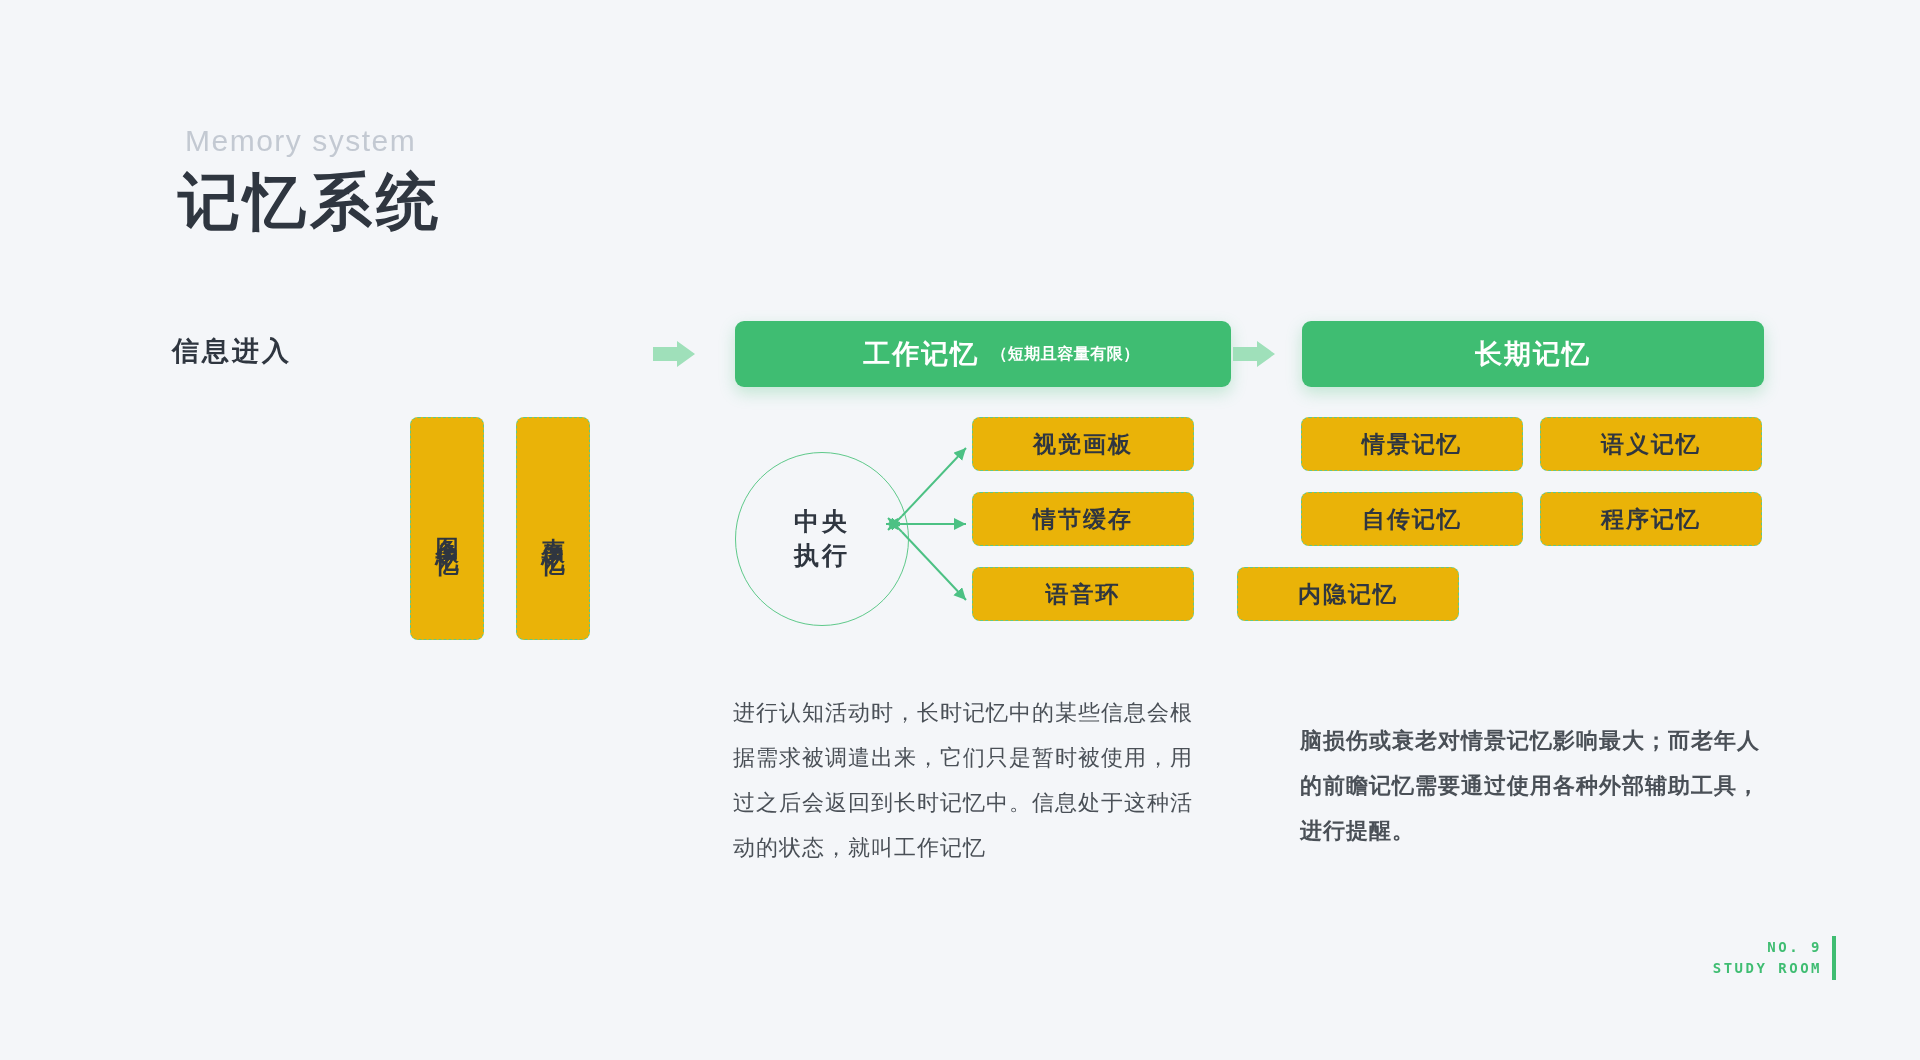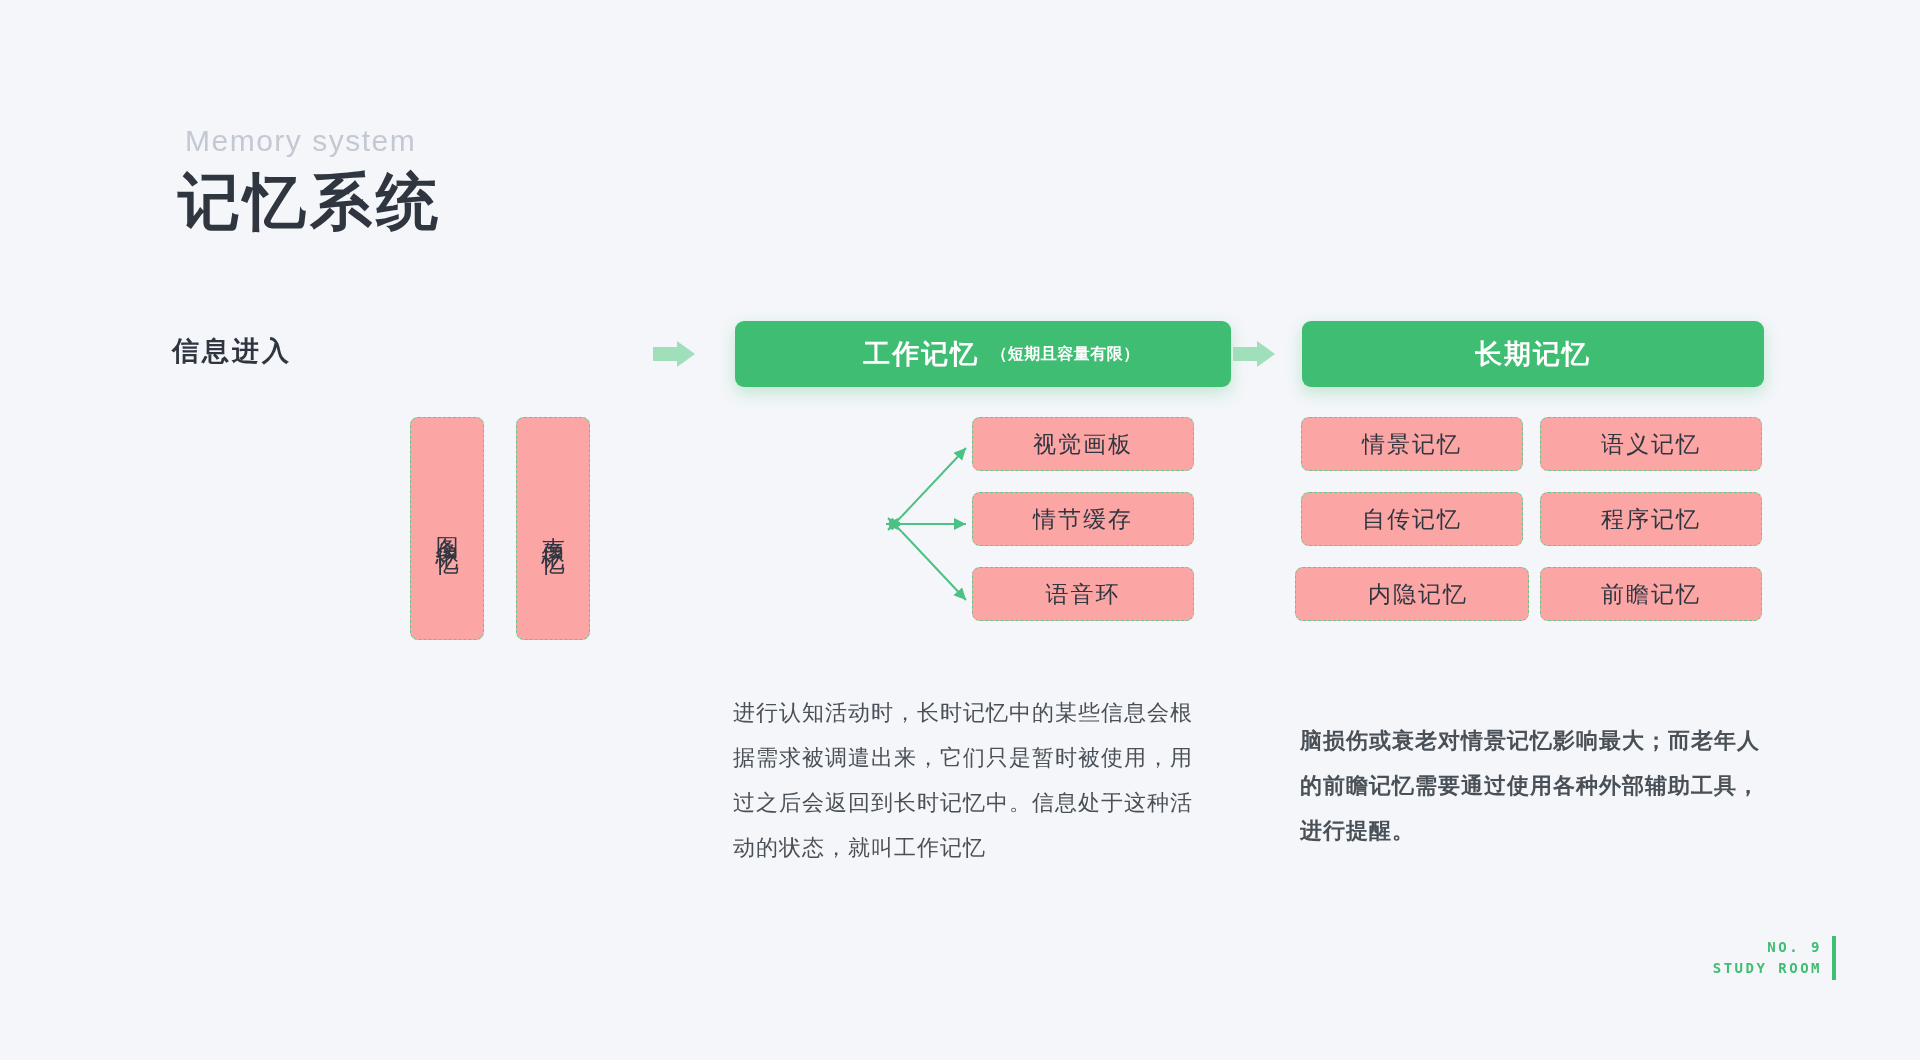--- a/index.html
+++ b/index.html
@@ -87,27 +87,27 @@
     height: 26px;
   }
   #flow-arrow-1 { left: 653px; }
   #flow-arrow-2 { left: 1233px; }
 
   
   .dbox {
     position: absolute;
     border: 1.6px dashed #5ec98a;
     border-radius: 8px;
-    background: #fca5a5;
+    background: #eab308;
     display: flex;
     align-items: center;
     justify-content: center;
     text-align: center;
     color: #2f3640;
-    font-weight: 400;
+    font-weight: 700;
   }
   .dbox.vertical {
     writing-mode: vertical-rl;
     letter-spacing: 5px;
     font-size: 23px;
     line-height: 1.1;
   }
   .dbox.h {
     font-size: 23px;
     letter-spacing: 2px;
@@ -120,21 +120,21 @@
   
   #wbox-visual { left: 972px; top: 417px; width: 220px; height: 52px; }
   #wbox-episodic { left: 972px; top: 492px; width: 220px; height: 52px; }
   #wbox-phono { left: 972px; top: 567px; width: 220px; height: 52px; }
 
   
   #lbox-1 { left: 1301px; top: 417px; width: 220px; height: 52px; }
   #lbox-2 { left: 1540px; top: 417px; width: 220px; height: 52px; }
   #lbox-3 { left: 1301px; top: 492px; width: 220px; height: 52px; }
   #lbox-4 { left: 1540px; top: 492px; width: 220px; height: 52px; }
-  #lbox-5 { left: 1295px; top: 567px; width: 220px; height: 52px; padding-left: 12px; }
+  #lbox-5 { left: 1237px; top: 567px; width: 220px; height: 52px; }
   #lbox-6 { left: 1540px; top: 567px; width: 220px; height: 52px; }
 
   
   .circle {
     position: absolute;
     left: 735px;
     top: 452px;
     width: 172px;
     height: 172px;
     border: 1.6px solid #5ec98a;
@@ -222,20 +222,24 @@
   </div>
   <div class="flow-arrow" id="flow-arrow-2">
     <svg width="42" height="26" viewBox="0 0 42 26">
       <path d="M0 6 H24 V0 L42 13 L24 26 V20 H0 Z" fill="#9fe0ba"></path>
     </svg>
   </div>
 
   <div class="dbox vertical" id="sbox-image">图像记忆</div>
   <div class="dbox vertical" id="sbox-sound">声像记忆</div>
 
+  <div class="circle">
+    <span>中央</span>
+    <span>执行</span>
+  </div>
 
   <svg id="connectors" viewBox="0 0 110 220">
     <defs>
       <marker id="ah" markerWidth="8" markerHeight="8" refX="6" refY="3" orient="auto">
         <path d="M0 0 L6 3 L0 6 Z" fill="#4cc184"></path>
       </marker>
       <marker id="ahr" markerWidth="8" markerHeight="8" refX="6" refY="3" orient="auto">
         <path d="M0 0 L6 3 L0 6 Z" fill="#4cc184"></path>
       </marker>
     </defs>
@@ -252,21 +256,20 @@
 
   <div class="dbox h" id="wbox-visual">视觉画板</div>
   <div class="dbox h" id="wbox-episodic">情节缓存</div>
   <div class="dbox h" id="wbox-phono">语音环</div>
 
   <div class="dbox h" id="lbox-1">情景记忆</div>
   <div class="dbox h" id="lbox-2">语义记忆</div>
   <div class="dbox h" id="lbox-3">自传记忆</div>
   <div class="dbox h" id="lbox-4">程序记忆</div>
   <div class="dbox h" id="lbox-5">内隐记忆</div>
-  <div class="dbox h" id="lbox-6">前瞻记忆</div>
 
   <div class="para" id="para-working">进行认知活动时，长时记忆中的某些信息会根据需求被调遣出来，它们只是暂时被使用，用过之后会返回到长时记忆中。信息处于这种活动的状态，就叫工作记忆</div>
   <div class="para" id="para-long">脑损伤或衰老对情景记忆影响最大；而老年人的前瞻记忆需要通过使用各种外部辅助工具，进行提醒。</div>
 
   <div class="footer">
     <div class="lines">
       <div>NO. 9</div>
       <div>STUDY ROOM</div>
     </div>
     <div class="rule"></div>

